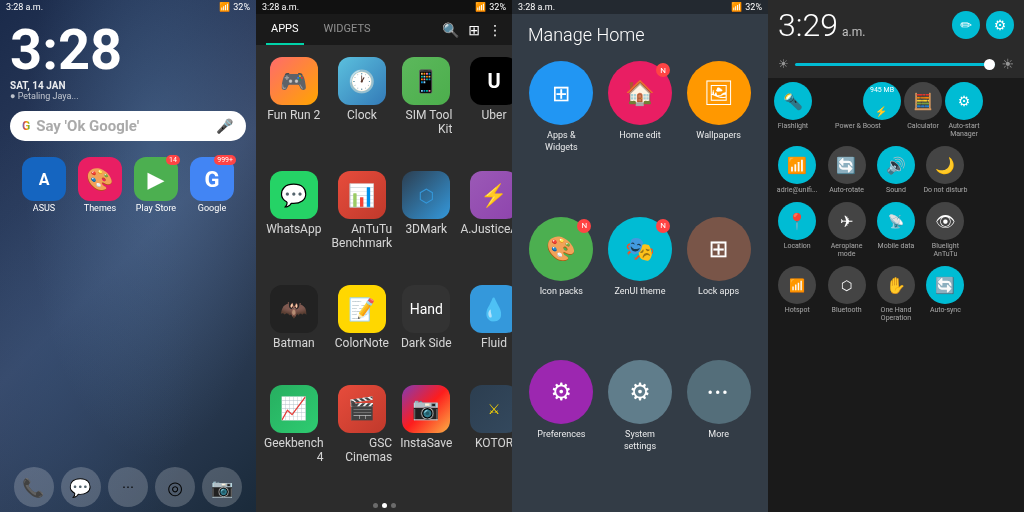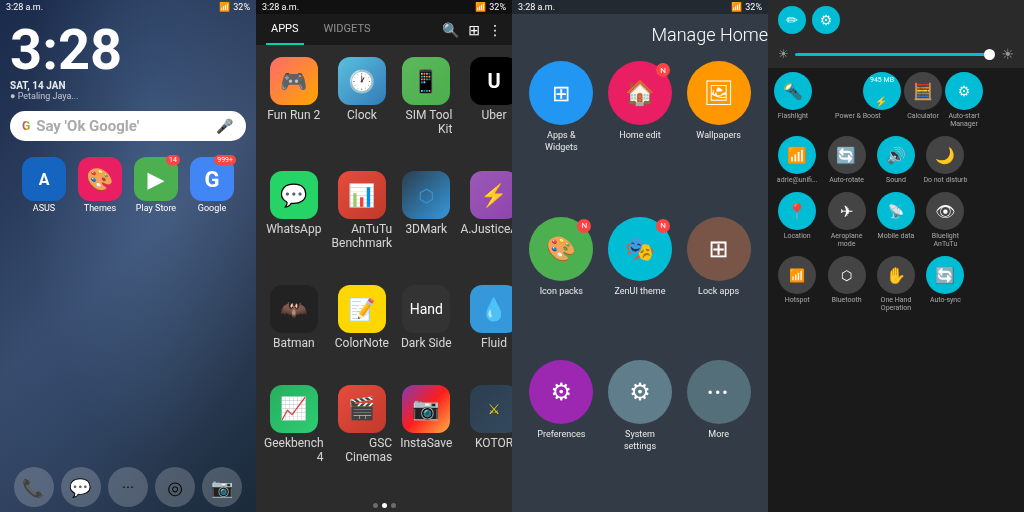--- a/index.html
+++ b/index.html
@@ -184,25 +184,25 @@
       width: 256px;
       height: 512px;
       background: rgba(40,50,60,0.95);
       flex-shrink: 0;
       overflow: hidden;
       display: flex;
       flex-direction: column;
     }
     .panel-home .status-bar { background: rgba(0,0,0,0.3); }
     .manage-home-title {
-      text-align: right;
+      text-align: left;
       color: white;
       font-size: 18px;
       font-weight: 300;
-      padding: 10px 0 8px;
+      padding: 10px 16px 8px;
     }
     .manage-grid {
       display: grid;
       grid-template-columns: repeat(3, 1fr);
       gap: 12px;
       padding: 8px 16px;
       flex: 1;
     }
     .manage-item {
       display: flex;
@@ -646,20 +646,26 @@
       <div class="manage-circle" style="background:#546E7A;">
         <span style="font-size:16px;letter-spacing:2px;">•••</span>
       </div>
       <span class="manage-label">More</span>
     </div>
   </div>
 </div>
 
 <div class="panel-quick">
   <div class="qs-header">
+    <div>
+      <div style="display:flex;align-items:baseline;gap:4px;">
+        <span class="qs-time">3:29</span>
+        <span style="color:rgba(255,255,255,0.7);font-size:12px;">a.m.</span>
+      </div>
+    </div>
     <div class="qs-icons">
       <div class="qs-icon-btn">✏</div>
       <div class="qs-icon-btn">⚙</div>
     </div>
   </div>
   <div class="qs-brightness">
     <span style="color:rgba(255,255,255,0.5);font-size:12px;">☀</span>
     <div class="brightness-slider"></div>
     <span style="color:rgba(255,255,255,0.5);font-size:14px;">☀</span>
   </div>

